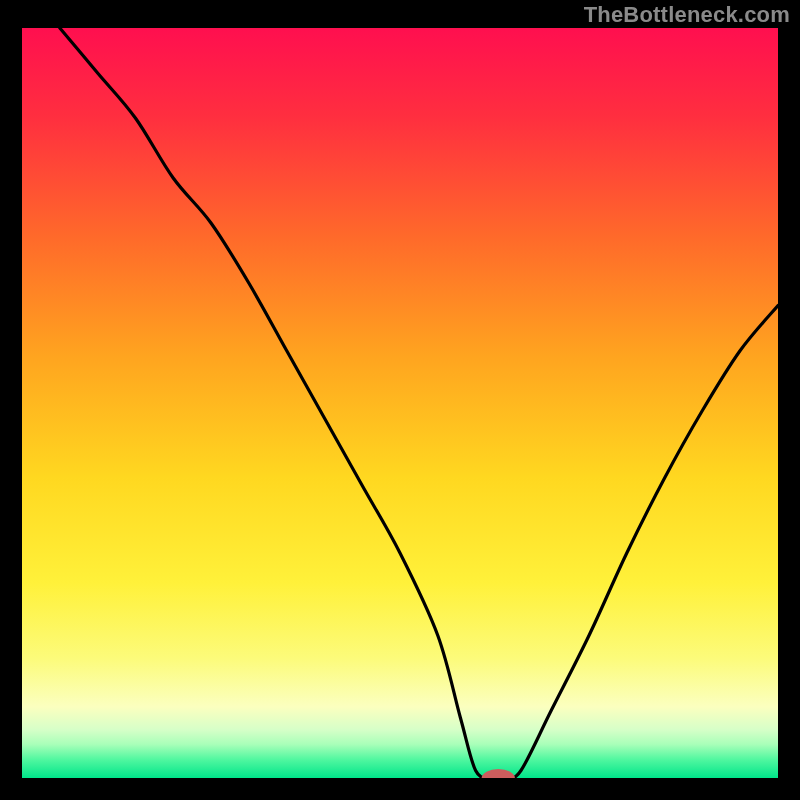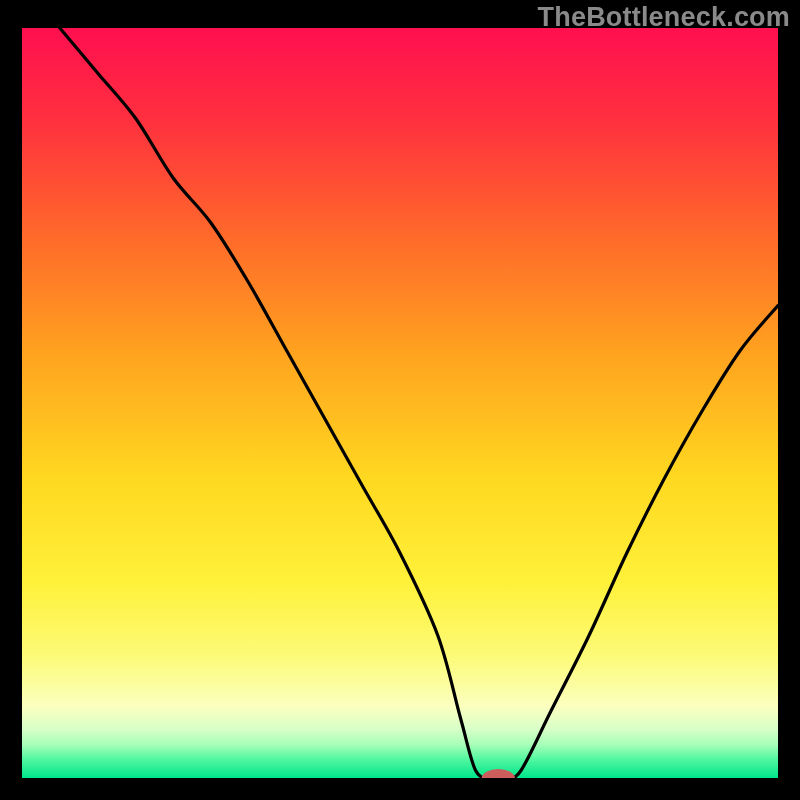--- a/index.html
+++ b/index.html
@@ -16,21 +16,21 @@
     top: 0;
     width: 800px;
     height: 800px;
     background: #000;
   }
   .watermark {
     position: absolute;
     top: 2px;
     right: 10px;
     font-family: Arial, Helvetica, sans-serif;
-    font-size: 27px;
+    font-size: 22px;
     font-weight: 600;
     color: #8a8a8a;
     letter-spacing: 0.2px;
   }
   .plot {
     position: absolute;
     left: 22px;
     top: 28px;
     width: 756px;
     height: 750px;

